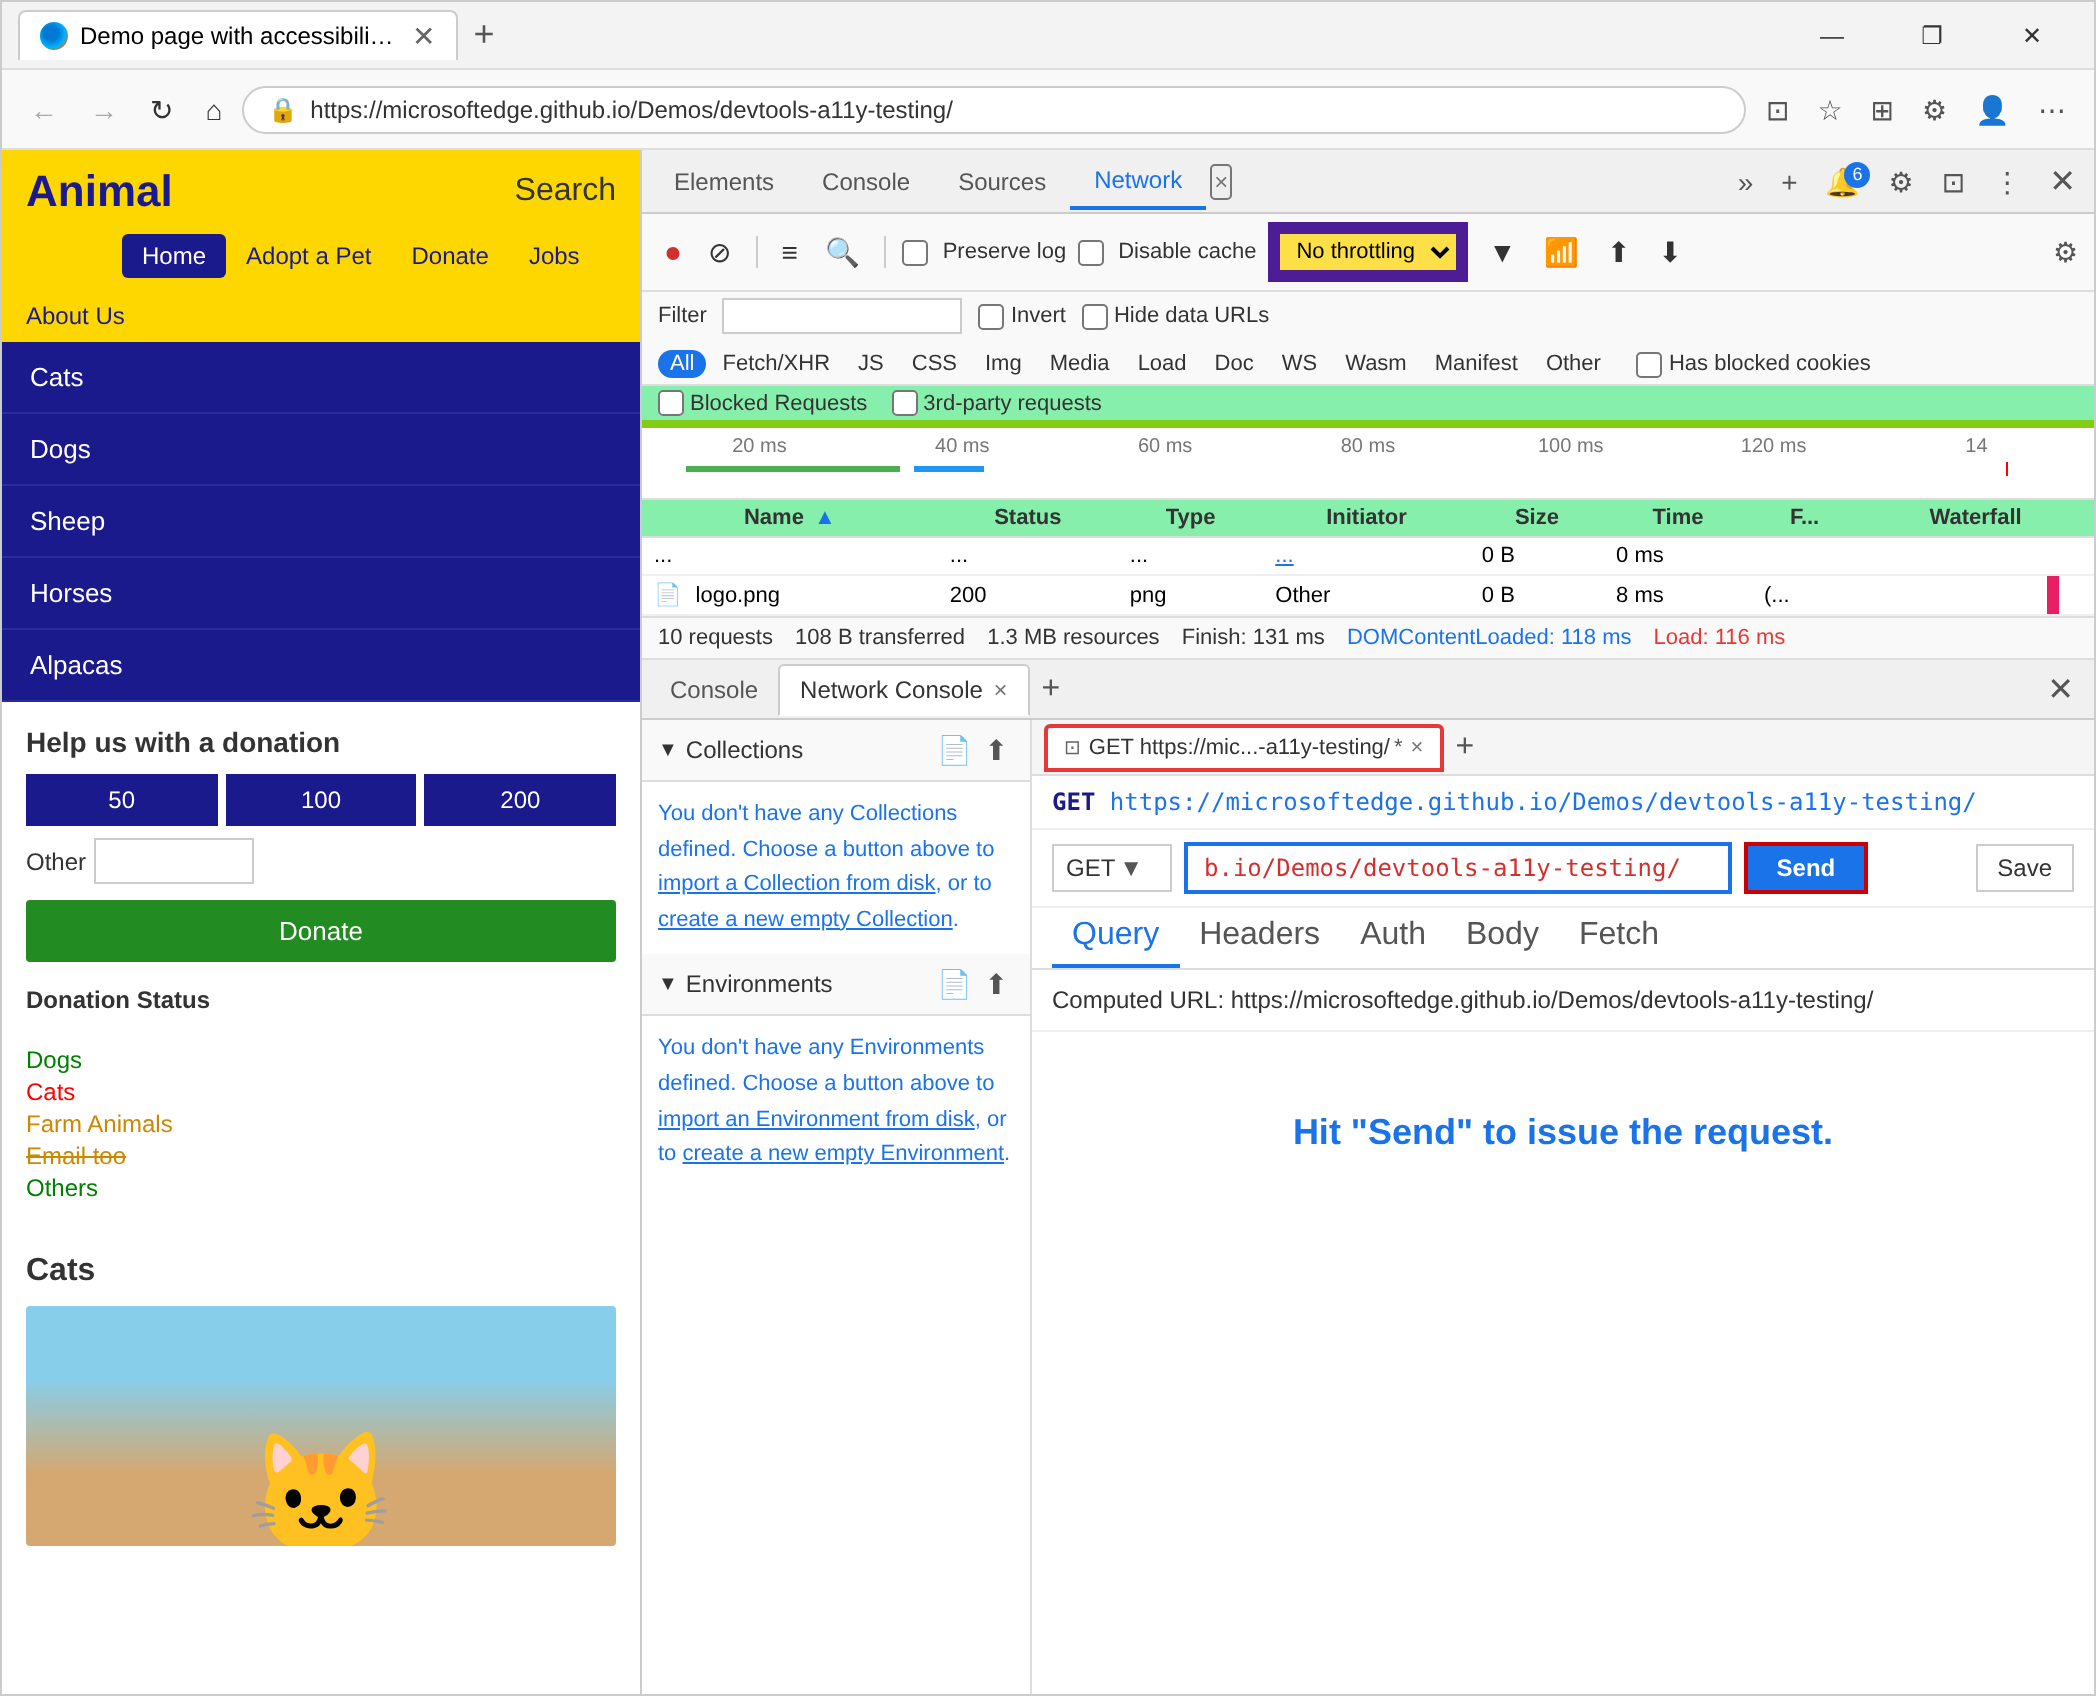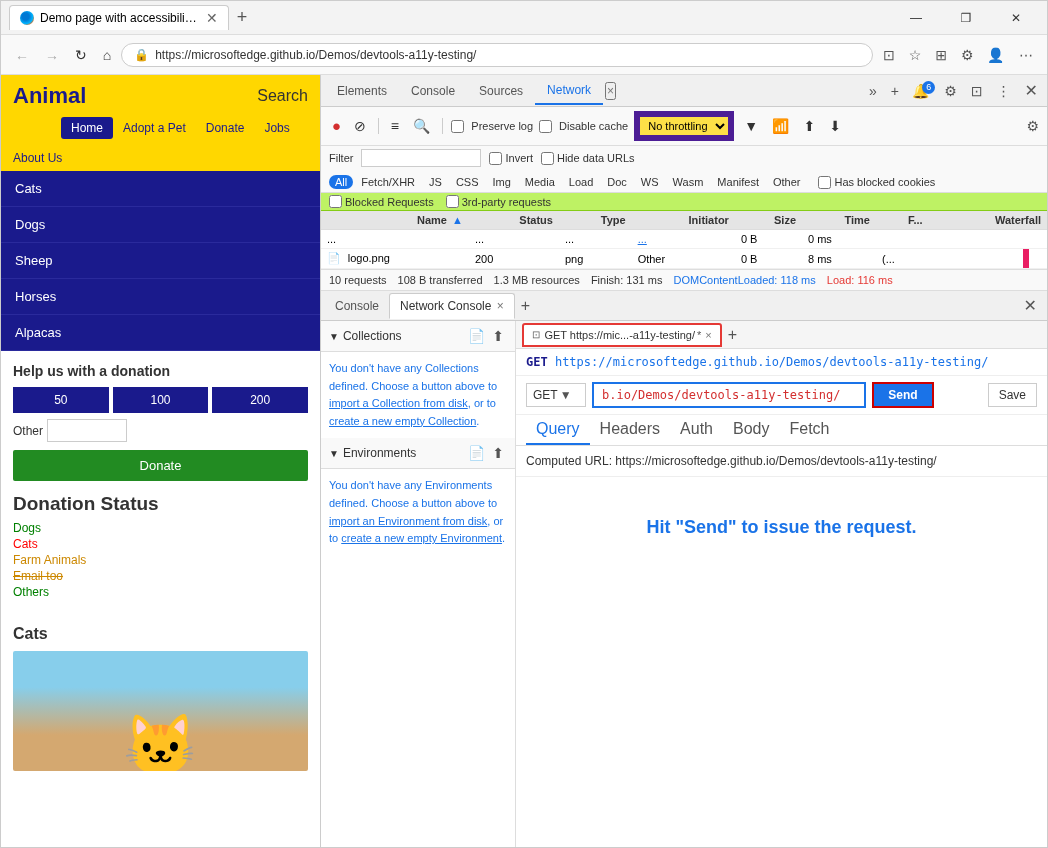--- a/index.html
+++ b/index.html
@@ -42,21 +42,21 @@
     .site-list { background: #1a1a8c; }
     .site-list-item { padding: 10px 14px; color: #fff; font-size: 13px; border-bottom: 1px solid #2a2a9c; cursor: pointer; }
     .donation-section { padding: 12px; }
     .donation-title { font-size: 14px; font-weight: bold; color: #333; margin-bottom: 8px; }
     .donation-btns { display: flex; gap: 4px; margin-bottom: 6px; }
     .donation-btn { flex: 1; padding: 6px; background: #1a1a8c; color: #fff; border: none; cursor: pointer; font-size: 12px; }
     .donation-other { display: flex; align-items: center; gap: 4px; margin-bottom: 8px; font-size: 12px; color: #333; }
     .donation-other input { border: 1px solid #ccc; padding: 3px 6px; width: 80px; }
     .donate-btn { width: 100%; padding: 8px; background: #228B22; color: #fff; border: none; cursor: pointer; font-size: 13px; border-radius: 2px; }
     .donation-status { padding: 0 12px 12px; }
-    .donation-status-title { font-size: 19px; font-weight: bold; color: #333; margin-bottom: 6px; }
+    .donation-status-title { font-size: 12px; font-weight: bold; color: #333; margin-bottom: 16px; }
     .status-item { font-size: 12px; margin-bottom: 2px; }
     .status-dogs { color: green; }
     .status-cats { color: red; }
     .status-farm { color: #cc8800; }
     .status-email { color: #cc8800; text-decoration: line-through; }
     .status-others { color: green; }
     .cats-section { padding: 12px; }
     .cats-title { font-size: 16px; font-weight: bold; color: #333; margin-bottom: 8px; }
     .cats-img { width: 100%; height: 120px; background: linear-gradient(180deg, #87ceeb 30%, #d4a870 70%); border-radius: 2px; display: flex; align-items: flex-end; justify-content: center; overflow: hidden; }
     .cat-silhouette { font-size: 60px; margin-bottom: -10px; }
@@ -85,35 +85,35 @@
     .throttle-select { font-size: 11px; padding: 2px 4px; border: 6px solid #4c1d95; background: #fde047; }
     .settings-btn { margin-left: auto; background: none; border: none; cursor: pointer; font-size: 14px; color: #555; }
 
     .filter-bar { display: flex; align-items: center; background: #f9f9f9; border-bottom: 1px solid #ddd; padding: 3px 8px; gap: 8px; flex-wrap: wrap; }
     .filter-input { border: 1px solid #ccc; padding: 2px 6px; font-size: 11px; width: 120px; }
     .filter-checkbox-label { display: flex; align-items: center; gap: 3px; font-size: 11px; color: #333; }
     .filter-type-btns { display: flex; gap: 2px; flex-wrap: wrap; }
     .filter-type-btn { font-size: 11px; padding: 1px 6px; border: none; background: none; cursor: pointer; color: #333; }
     .filter-type-btn.active { background: #1a73e8; color: #fff; border-radius: 10px; }
     .has-blocked { display: flex; align-items: center; gap: 3px; font-size: 11px; color: #333; margin-left: 4px; }
-    .extra-filter-bar { display: flex; align-items: center; background: #bef264; border-bottom: 1px solid #84cc16; padding: 2px 8px; gap: 12px; }
+    .extra-filter-bar { display: flex; align-items: center; background: #86efac; border-bottom: 4px solid #84cc16; padding: 2px 8px; gap: 12px; }
     .extra-filter-checkbox { display: flex; align-items: center; gap: 3px; font-size: 11px; color: #333; }
 
     .timeline-bar { background: #fff; border-bottom: 1px solid #ddd; height: 36px; position: relative; overflow: hidden; }
     .timeline-labels { display: flex; padding: 4px 8px 0; gap: 0; }
     .timeline-label { font-size: 10px; color: #777; flex: 1; text-align: center; }
     .timeline-line { height: 14px; position: relative; margin: 0 8px; }
     .tl-green { position: absolute; left: 2%; top: 4px; width: 15%; height: 3px; background: #4caf50; }
     .tl-blue { position: absolute; left: 18%; top: 4px; width: 5%; height: 3px; background: #2196f3; }
     .tl-red { position: absolute; right: 5%; top: 2px; width: 1px; height: 7px; background: #f00; }
 
     
     .network-table-area { background: #fff; overflow-y: auto; max-height: 120px; }
     .network-table { width: 100%; border-collapse: collapse; }
-    .network-table th { font-size: 11px; color: #333; text-align: right; padding: 3px 6px; background: #e5e5e5; border-bottom: 1px solid #ddd; position: sticky; top: 0; }
+    .network-table th { font-size: 11px; color: #333; text-align: center; padding: 3px 6px; background: #86efac; border-bottom: 1px solid #ddd; position: sticky; top: 0; }
     .network-table td { font-size: 11px; padding: 3px 6px; border-bottom: 1px solid #f0f0f0; white-space: nowrap; overflow: hidden; text-overflow: ellipsis; max-width: 120px; }
     .network-table .col-name { max-width: 180px; }
     .network-table .col-status { max-width: 50px; }
     .network-table .col-type { max-width: 60px; }
     .network-table .col-init { max-width: 80px; }
     .network-table .col-size { max-width: 50px; }
     .network-table .col-time { max-width: 50px; }
     .initiator-link { color: #1a73e8; text-decoration: underline; cursor: pointer; }
     .sort-arrow { margin-left: 2px; color: #1a73e8; }
 
@@ -344,20 +344,36 @@
         <label class="extra-filter-checkbox">
           <input type="checkbox" style="">
           <span>Blocked Requests</span>
         </label>
         <label class="extra-filter-checkbox">
           <input type="checkbox" style="">
           <span>3rd-party requests</span>
         </label>
       </div>
 
+      <div class="timeline-bar">
+        <div class="timeline-labels">
+          <span class="timeline-label">20 ms</span>
+          <span class="timeline-label">40 ms</span>
+          <span class="timeline-label">60 ms</span>
+          <span class="timeline-label">80 ms</span>
+          <span class="timeline-label">100 ms</span>
+          <span class="timeline-label">120 ms</span>
+          <span class="timeline-label">14</span>
+        </div>
+        <div class="timeline-line">
+          <div class="tl-green"></div>
+          <div class="tl-blue"></div>
+          <div class="tl-red"></div>
+        </div>
+      </div>
 
       <div class="network-table-area">
         <table class="network-table">
           <thead>
             <tr>
               <th>Name <span class="sort-arrow">▲</span></th>
               <th>Status</th>
               <th>Type</th>
               <th>Initiator</th>
               <th>Size</th>

